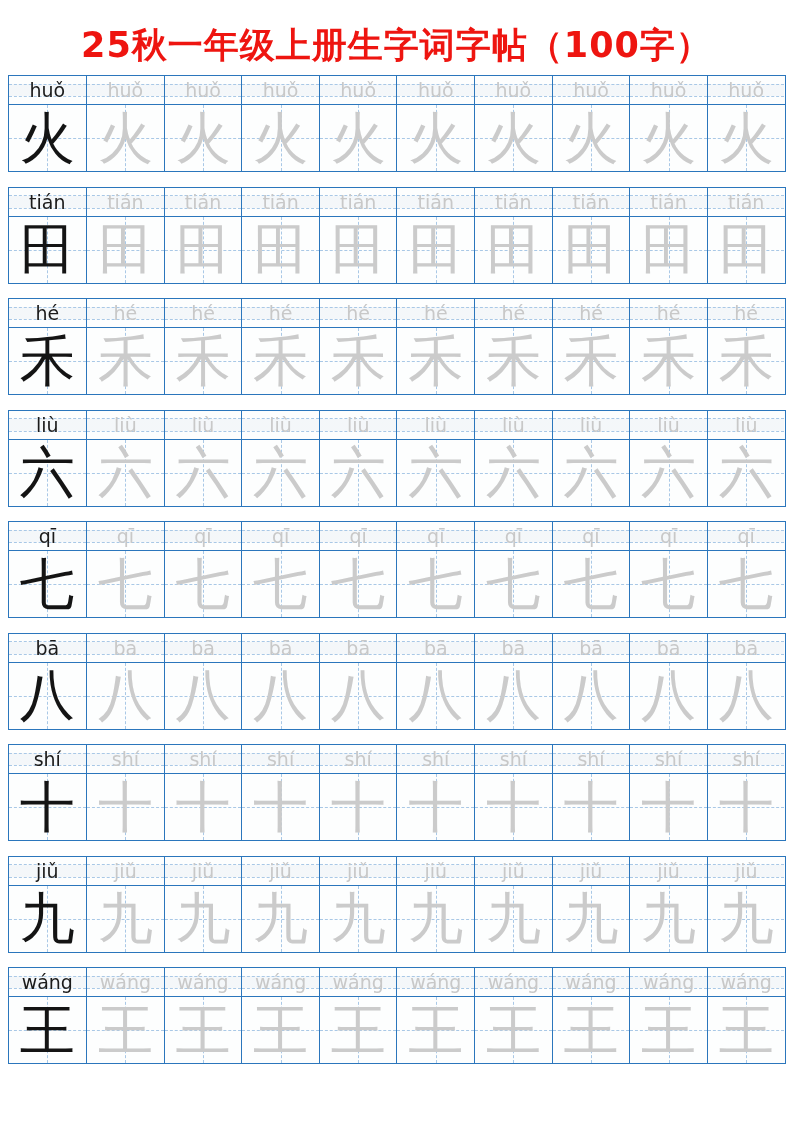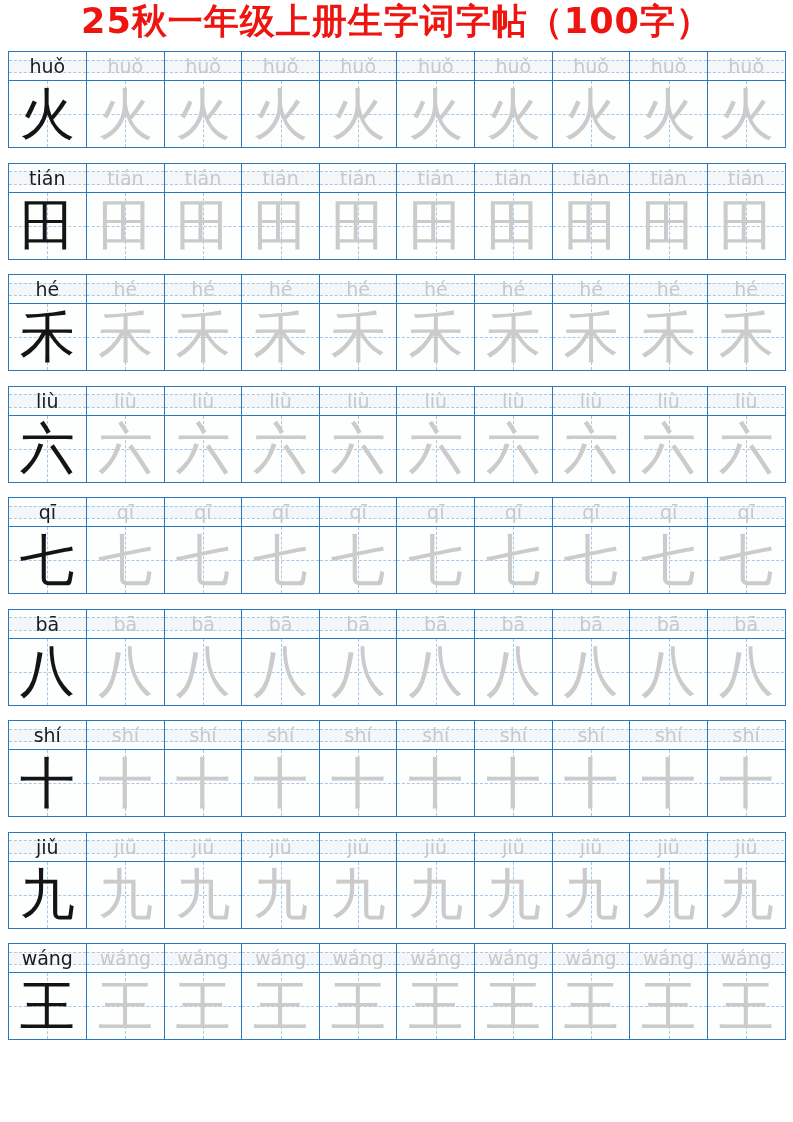--- a/index.html
+++ b/index.html
@@ -13,21 +13,21 @@
   *{margin:0;padding:0;box-sizing:border-box;}
   html,body{background:#ffffff;}
   body{
     width:793px;height:1122px;
     font-family:"DejaVu Sans", sans-serif;
     overflow:hidden;
   }
   .page{
     width:793px;height:1122px;
     background:#ffffff;
-    padding-top:0;
+    padding-top:24px;
     border-radius:24px;
   }
   .title{
     text-align:center;
     color:var(--title-red);
     font-size:35px;
     font-weight:700;
     line-height:42px;
     letter-spacing:1px;
     margin-bottom:9px;

